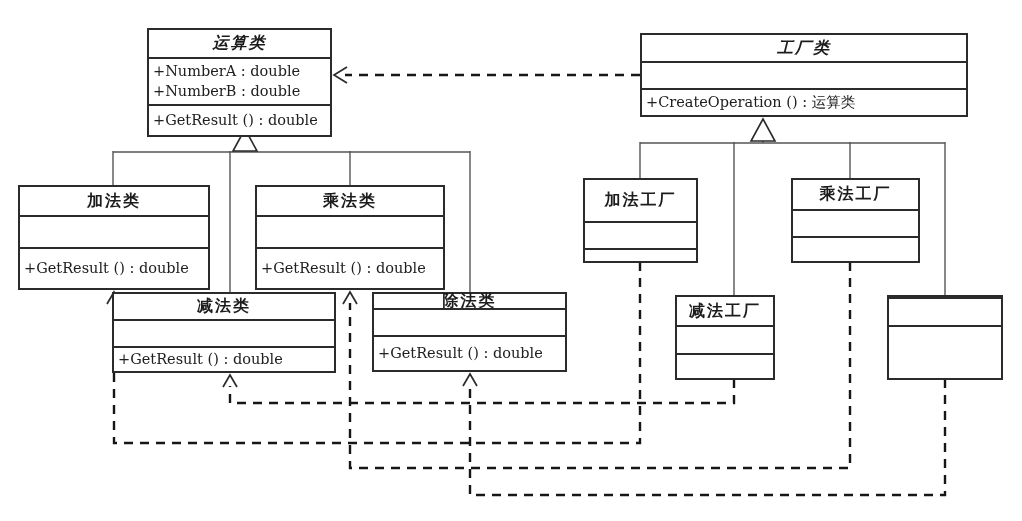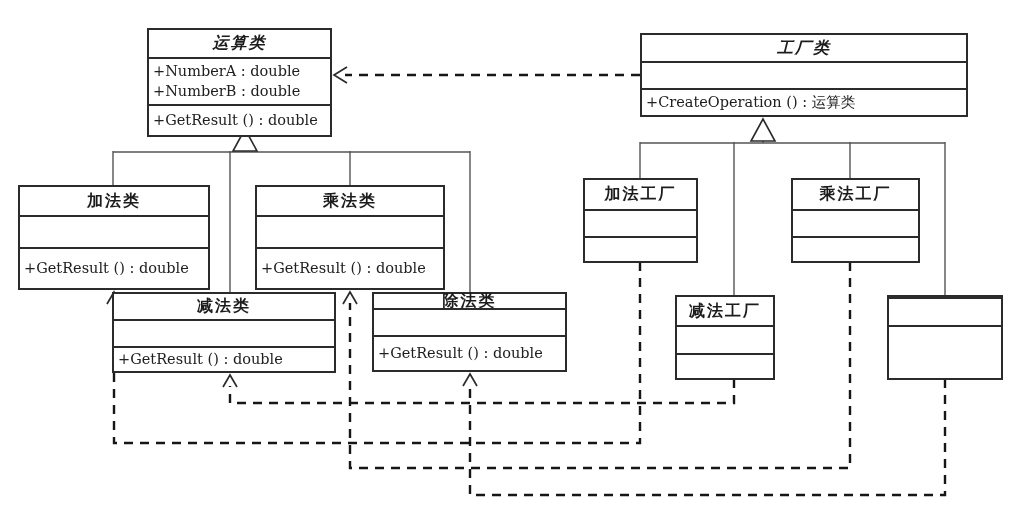--- a/index.html
+++ b/index.html
@@ -122,21 +122,21 @@
 
   <div class="uml-class" style="left:372px;top:292px;width:195px;height:80px">
     <div class="uml-title" style="height:14px">除法类</div>
     <div class="uml-compart" style="height:27px"></div>
     <div class="uml-compart" style="flex:1">
       <div>+GetResult () : double</div>
     </div>
   </div>
 
   <div class="uml-class" style="left:583px;top:178px;width:115px;height:85px">
-    <div class="uml-title" style="height:29px">加法工厂</div>
+    <div class="uml-title" style="height:41px">加法工厂</div>
     <div class="uml-compart" style="height:27px"></div>
     <div class="uml-compart" style="flex:1"></div>
   </div>
 
   <div class="uml-class" style="left:791px;top:178px;width:129px;height:85px">
     <div class="uml-title" style="height:29px">乘法工厂</div>
     <div class="uml-compart" style="height:27px"></div>
     <div class="uml-compart" style="flex:1"></div>
   </div>
 

